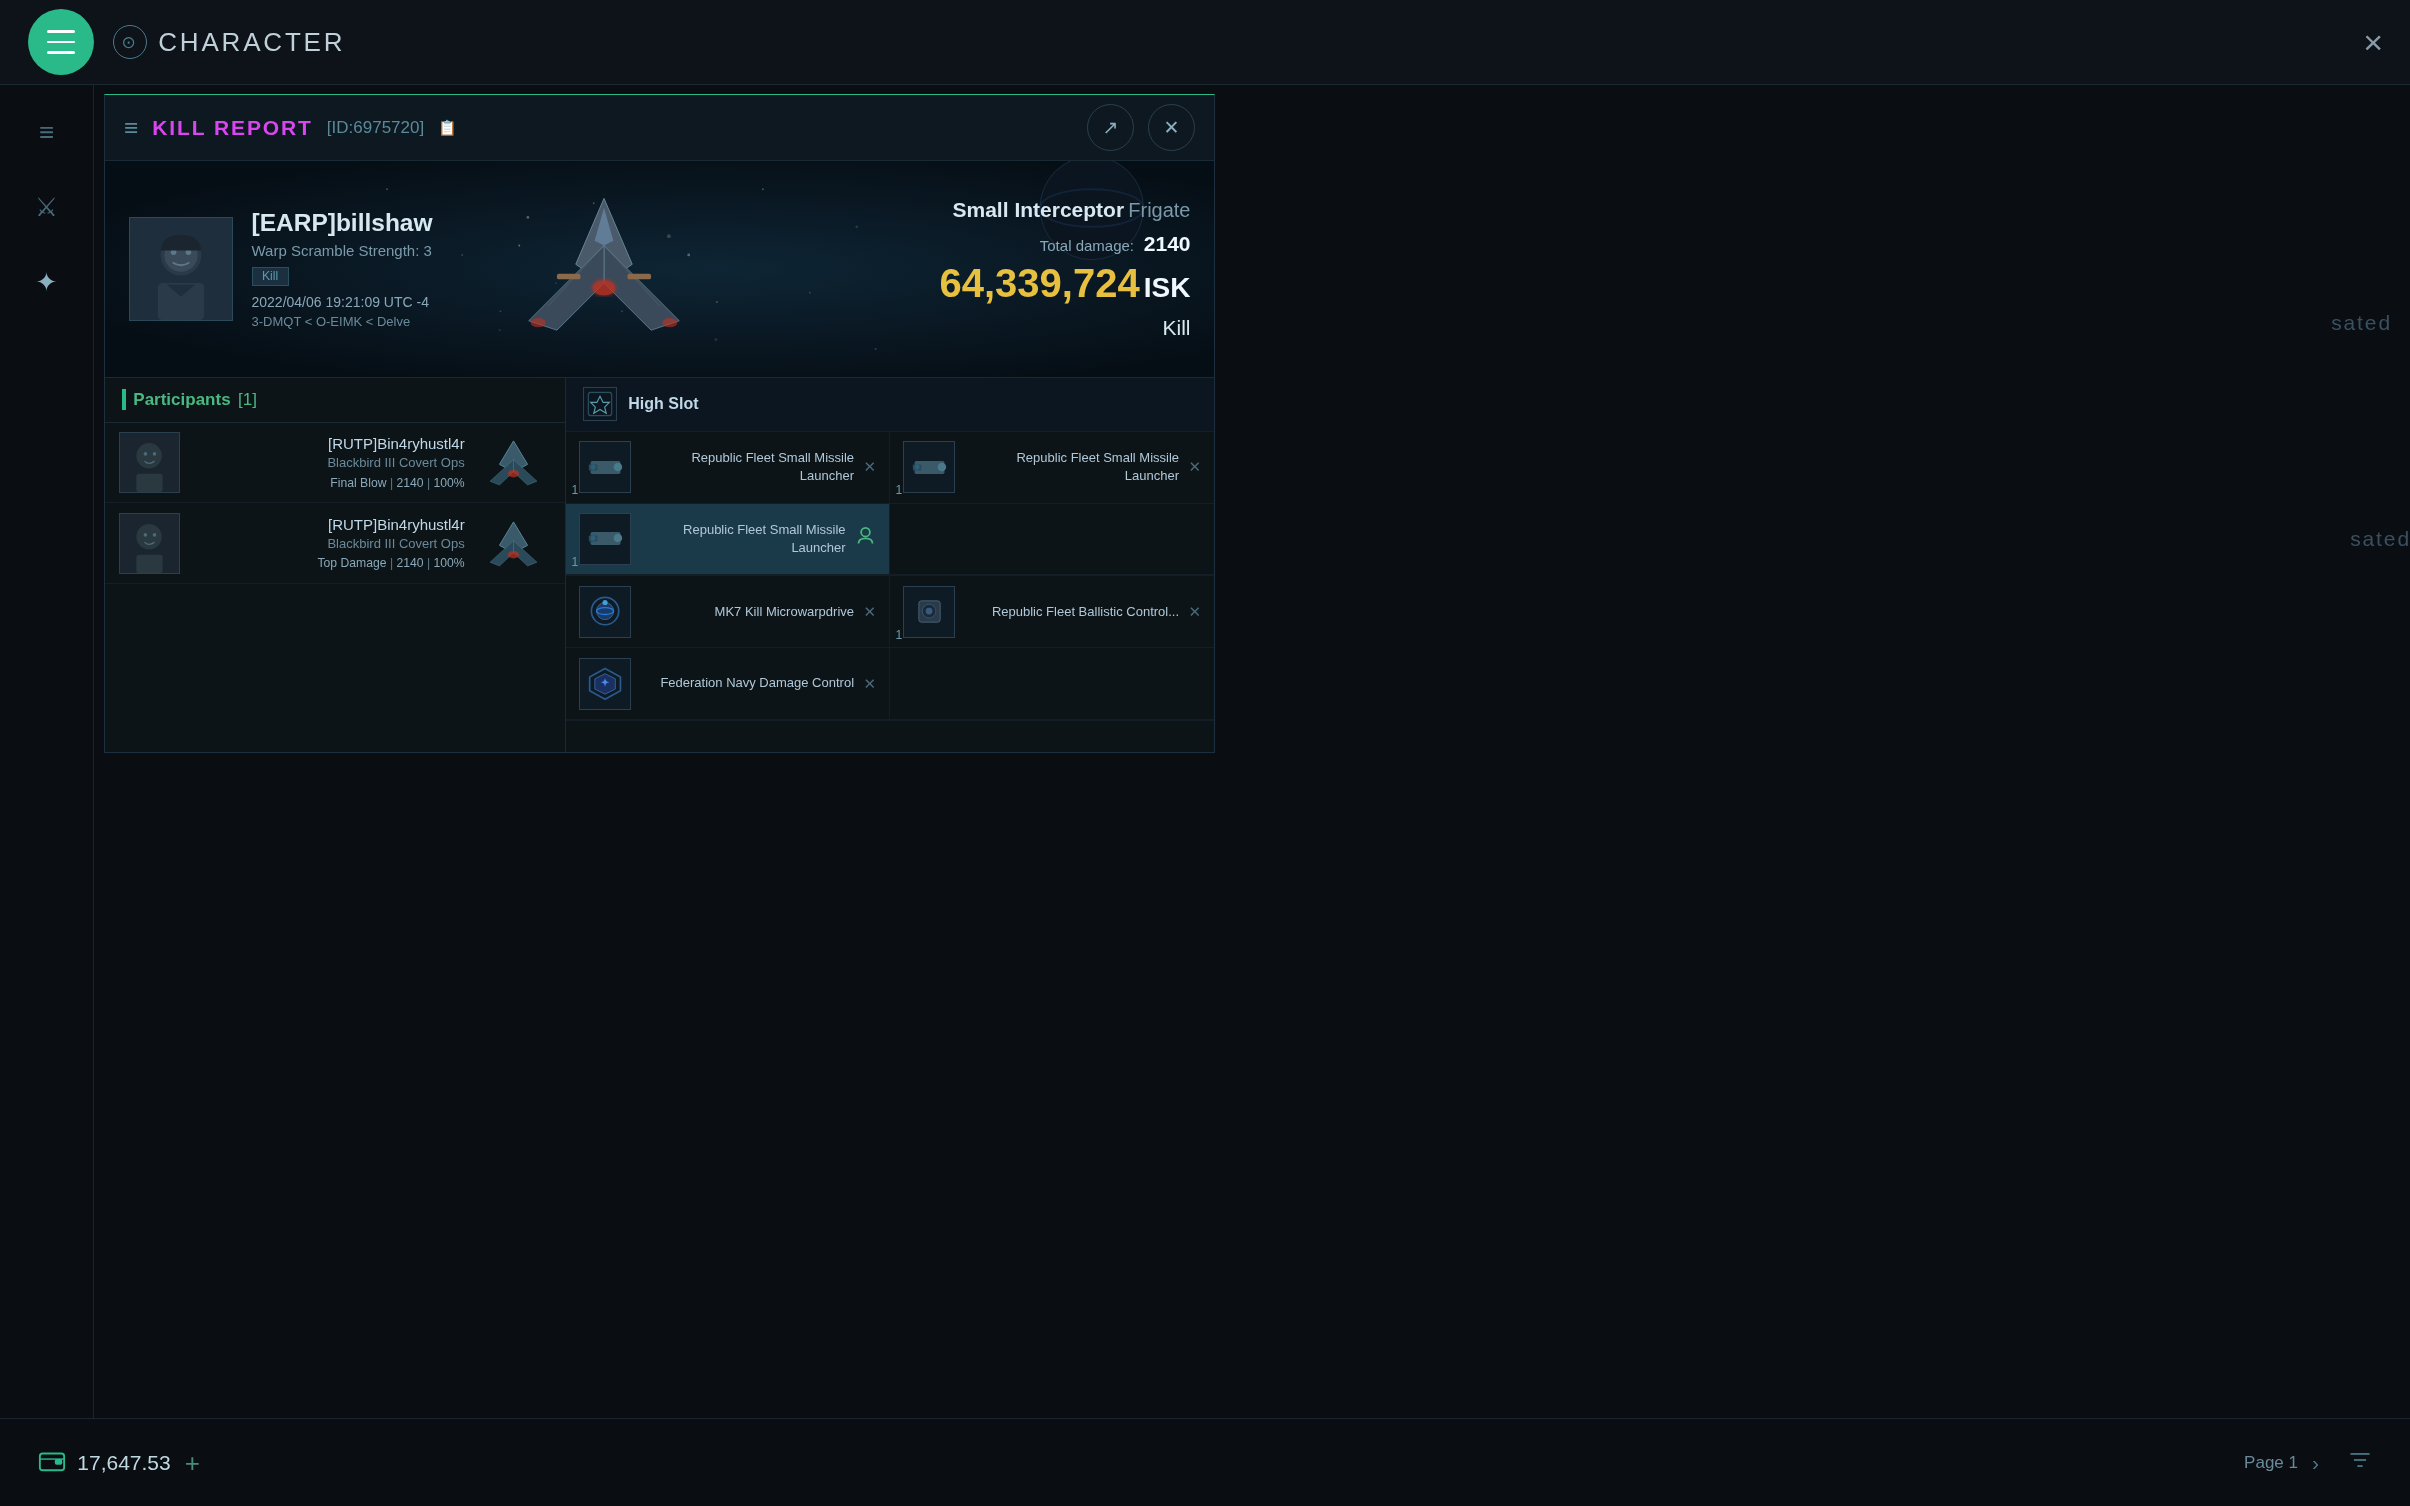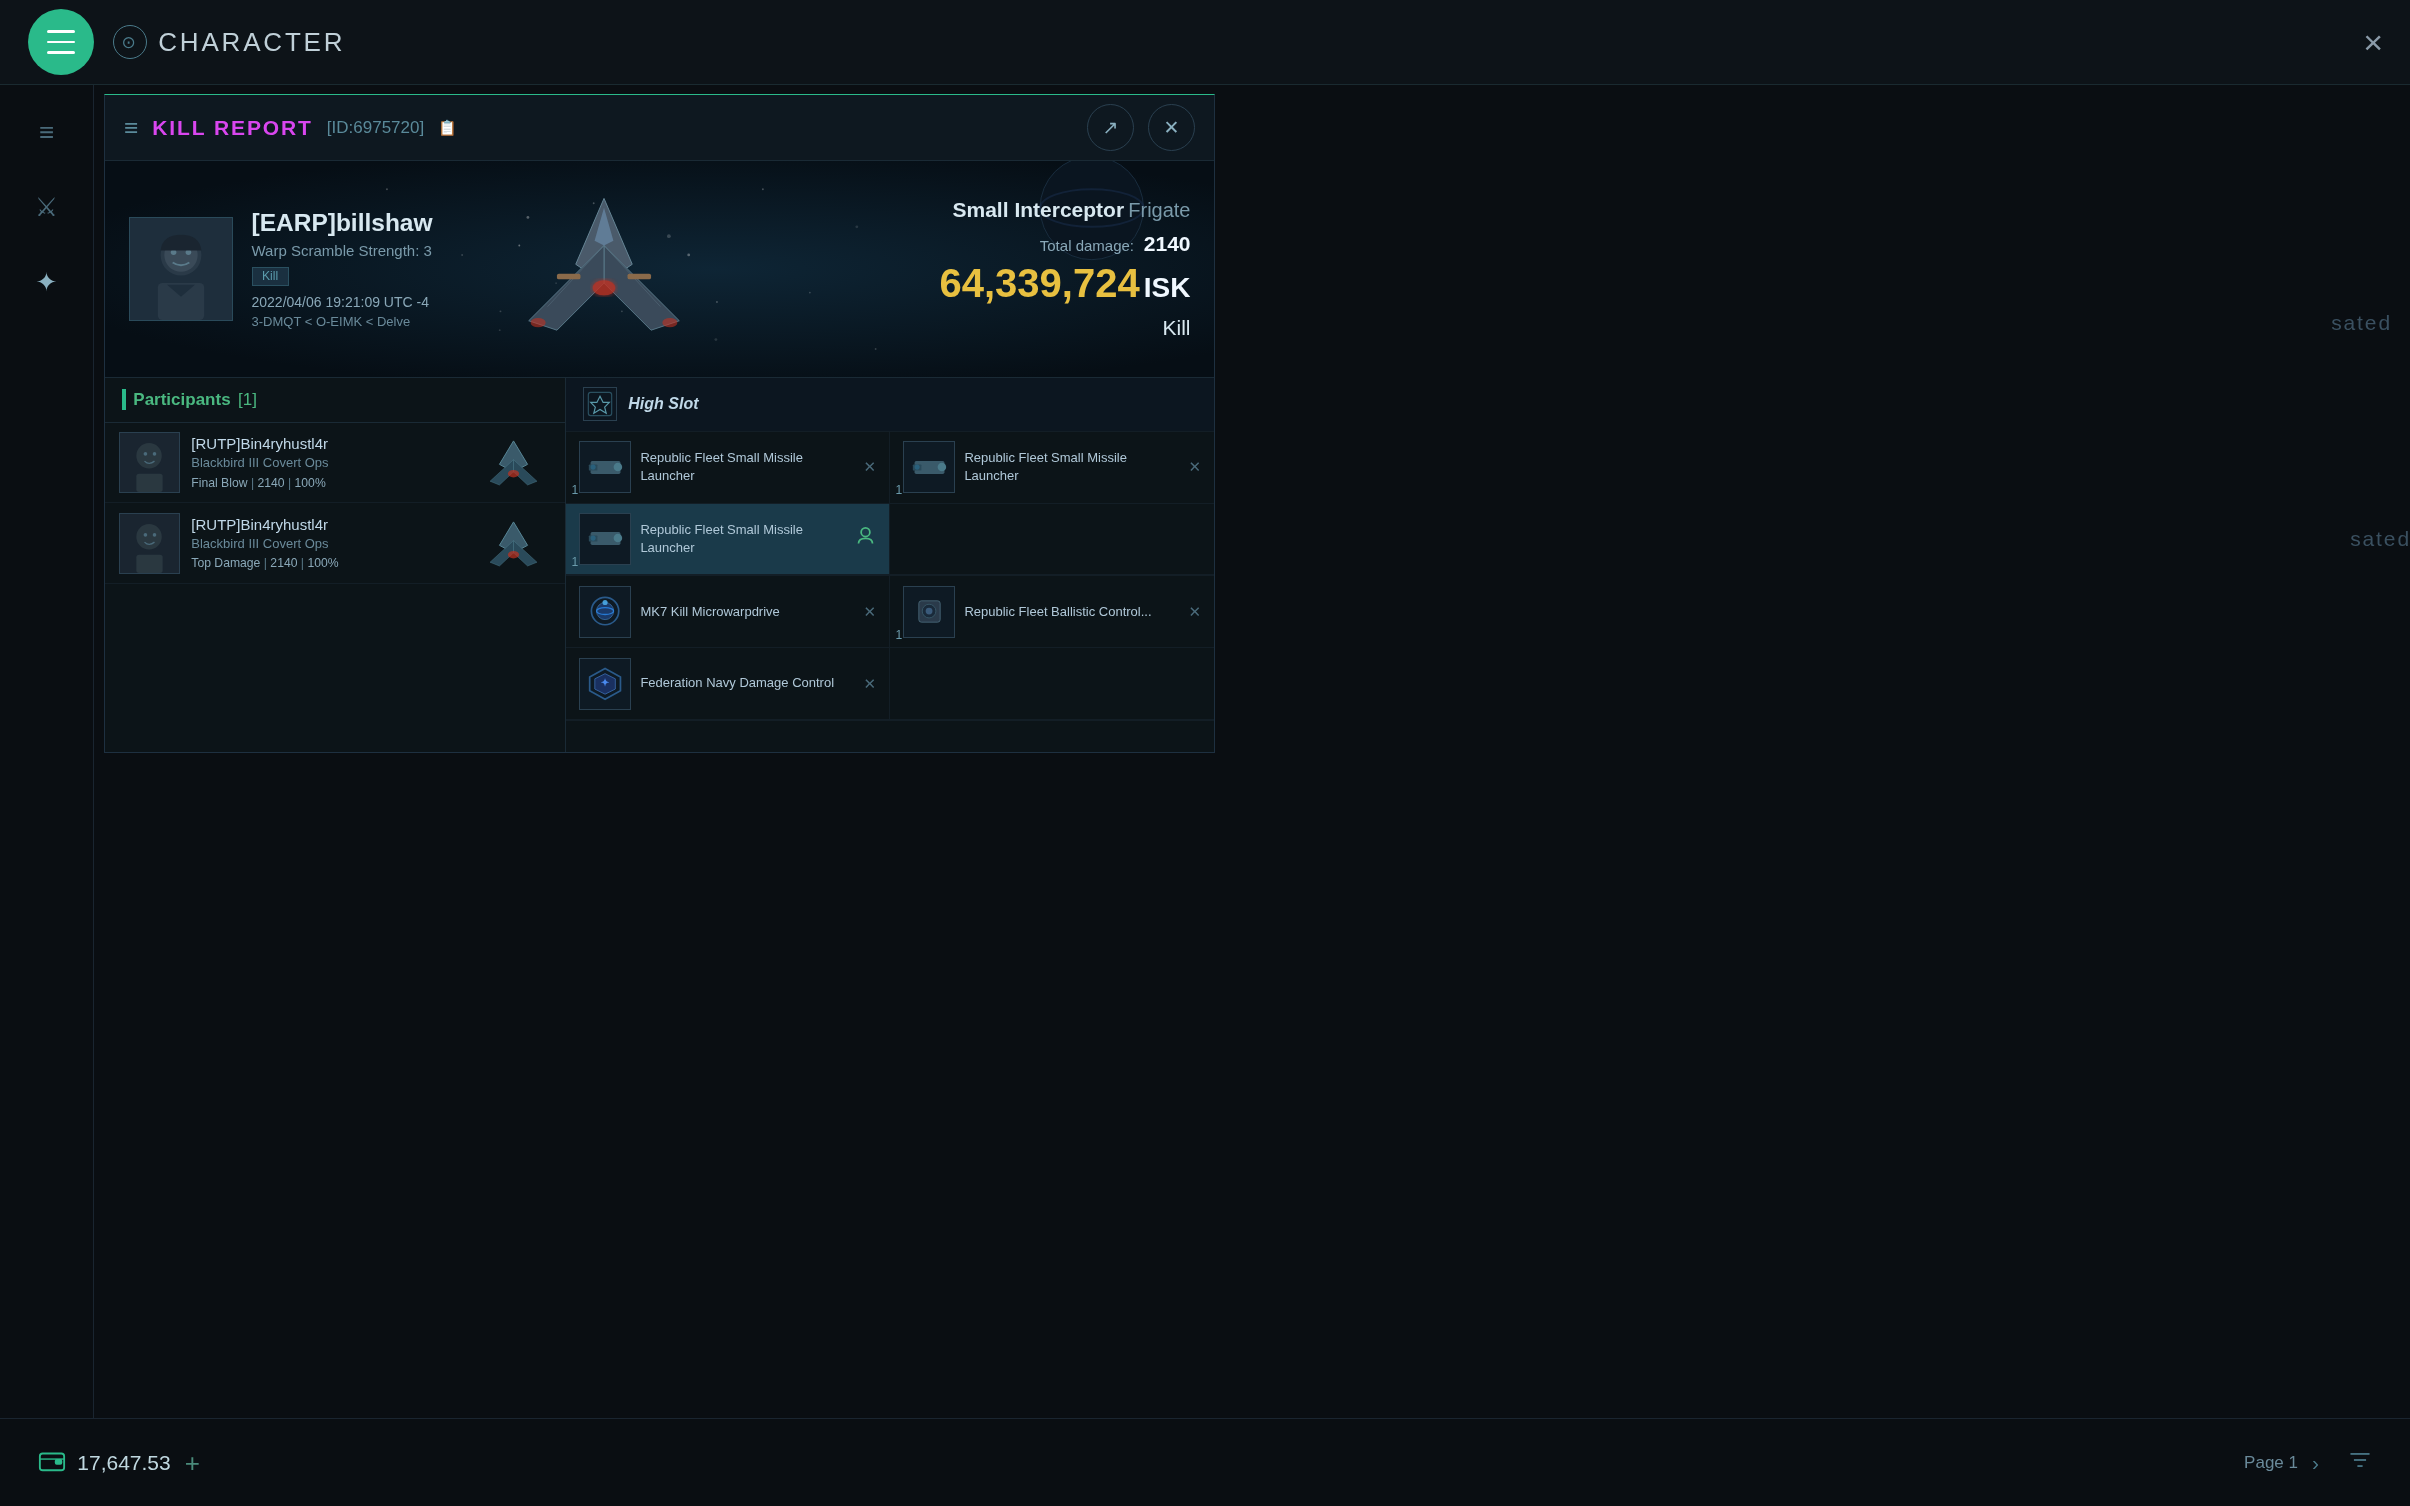--- a/index.html
+++ b/index.html
@@ -261,20 +261,21 @@
     .stars-bg {
       position: absolute;
       inset: 0;
       z-index: 1;
     }
 
     
     .panel-body {
       display: flex;
       height: calc(100% - 66px - 217px);
+      text-align: right;
     }
 
     
     .participants-col {
       width: 461px;
       border-right: 0.9px solid #1a2a35;
       display: flex;
       flex-direction: column;
     }
     .participants-header {
@@ -356,21 +357,20 @@
     .slot-section {
       border-bottom: 0.9px solid #131e26;
     }
     .slot-header {
       display: flex;
       align-items: center;
       gap: 11.3px;
       padding: 9.4px 17px;
       background: #0c1620;
       border-bottom: 0.9px solid #131e26;
-      font-style: italic;
     }
     .slot-icon {
       width: 34px; height: 34px;
       border: 0.9px solid #2a4050;
       display: flex; align-items: center; justify-content: center;
       color: #5a8a9a;
       font-size: 15px;
       flex-shrink: 0;
     }
     .slot-title {

